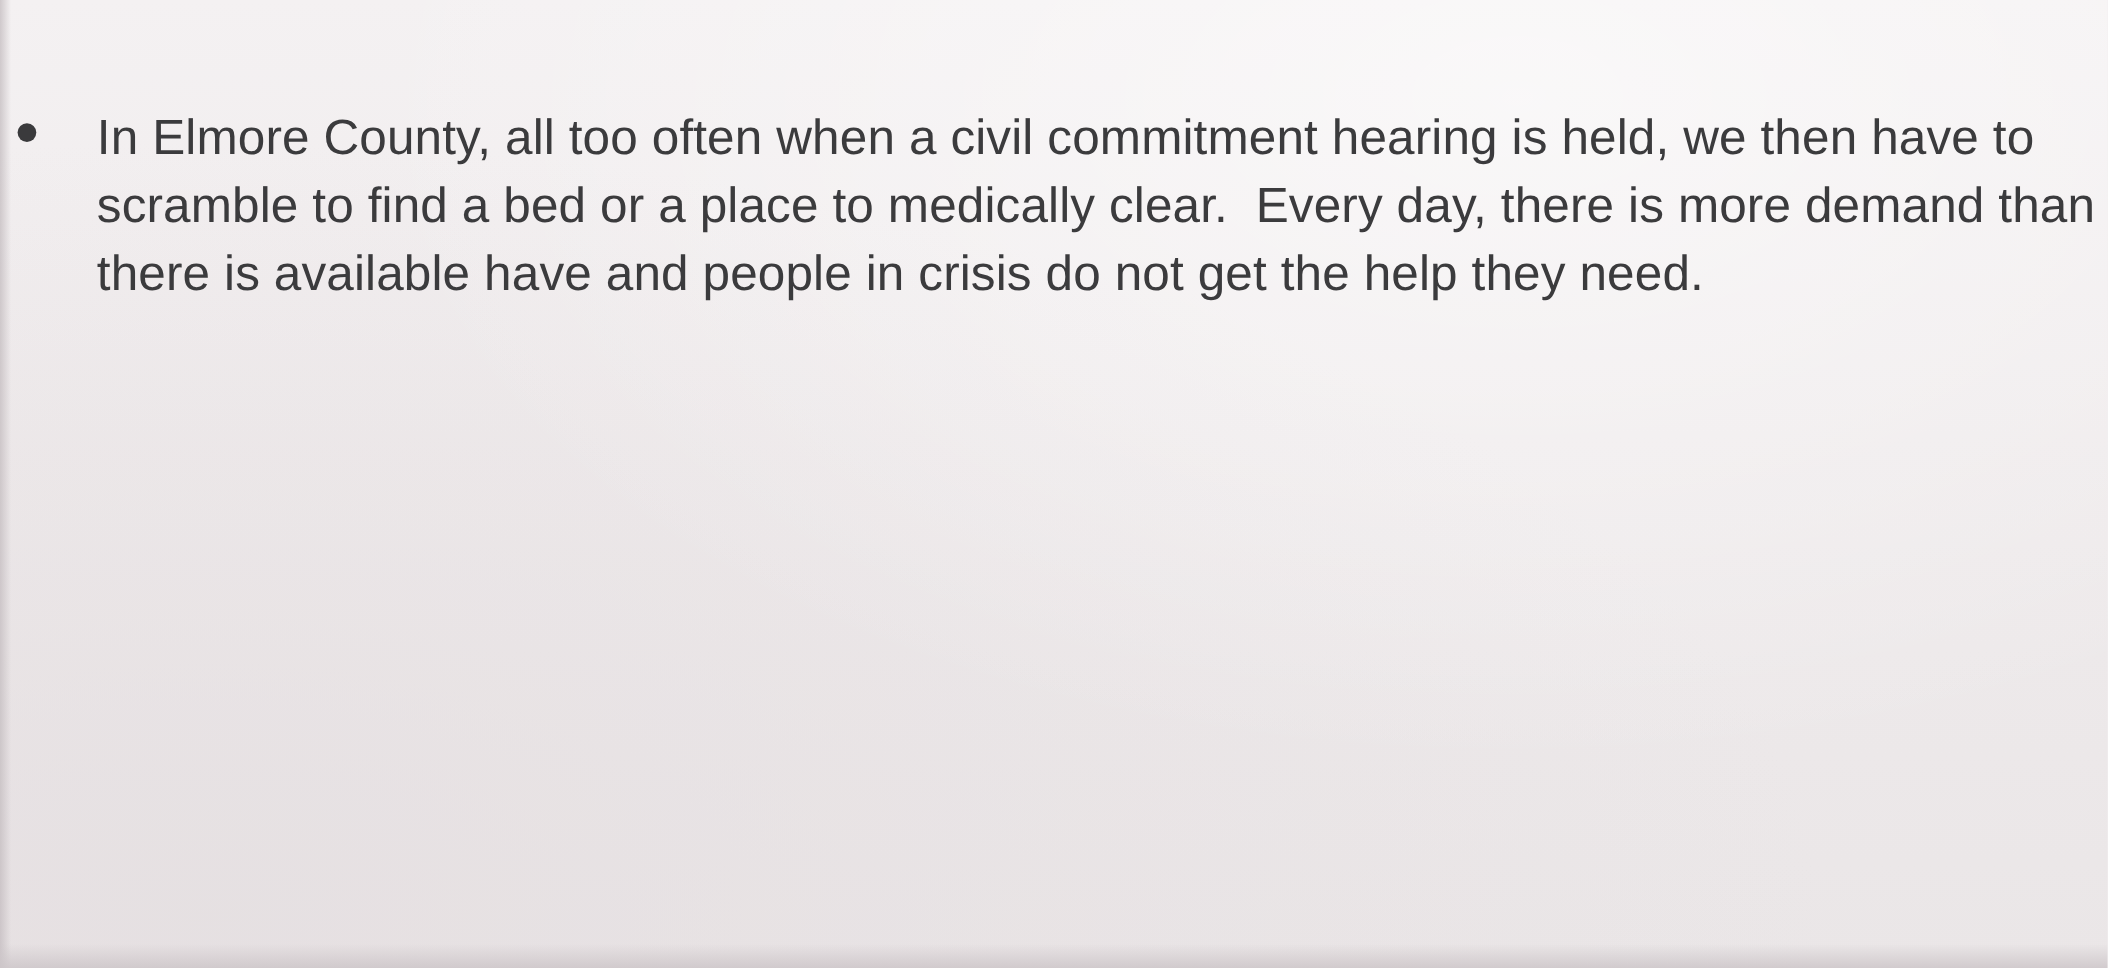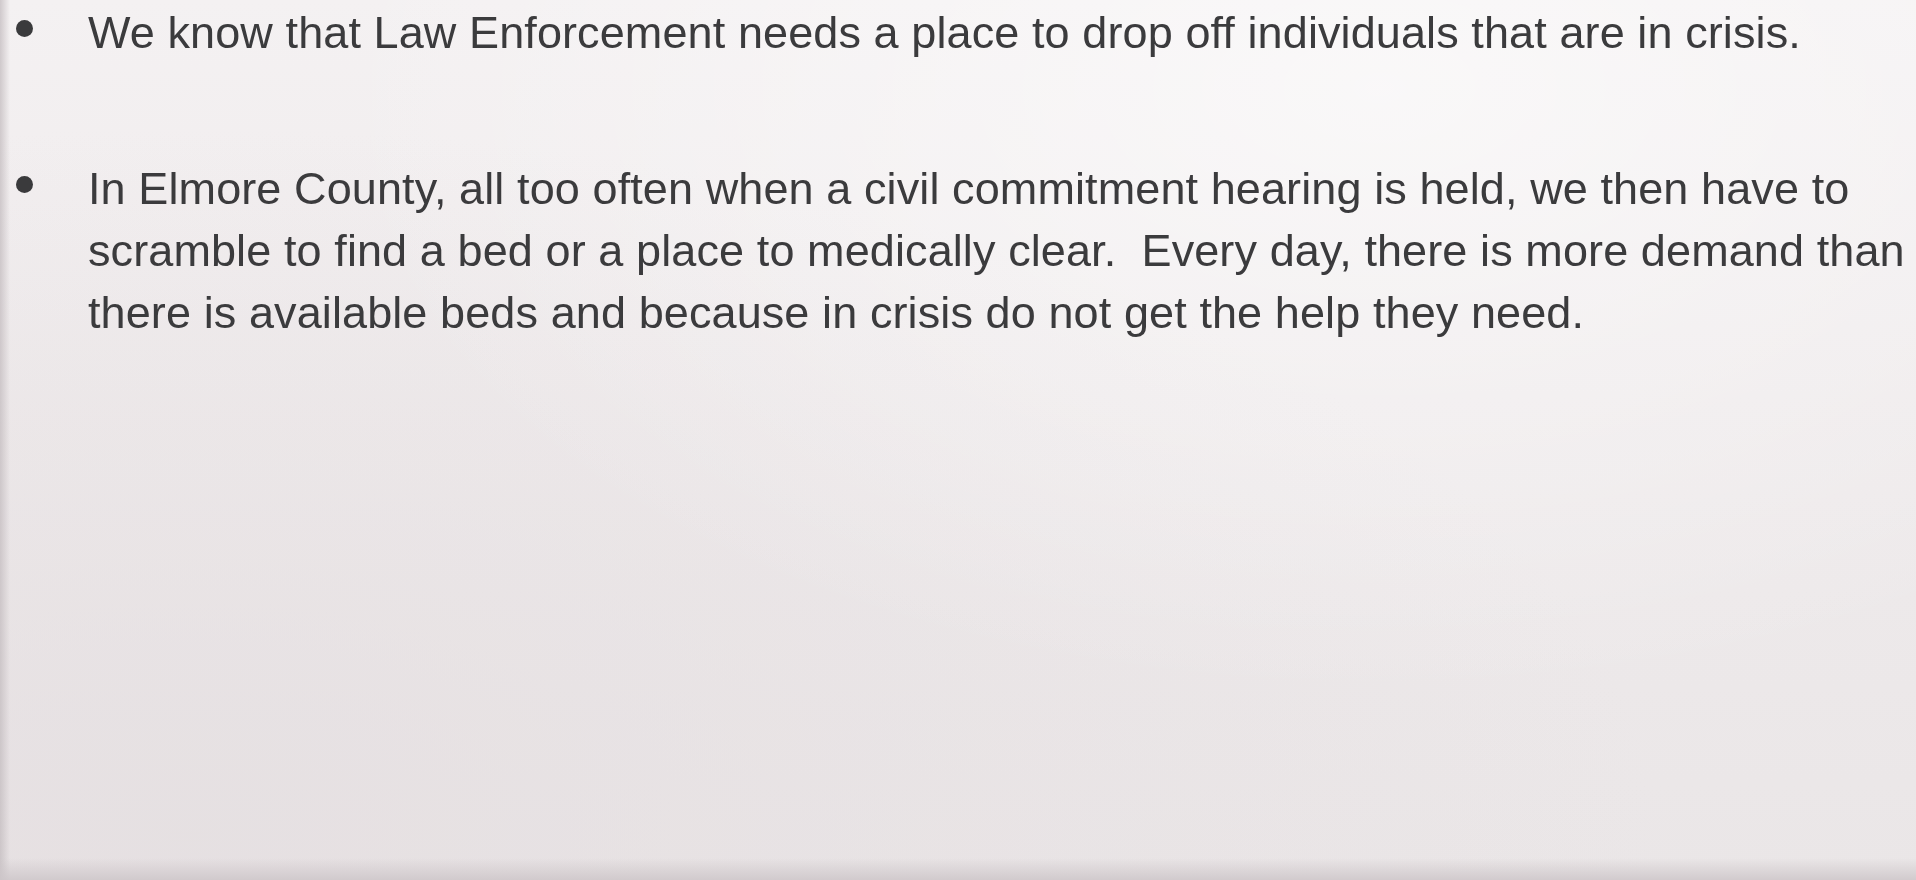--- a/index.html
+++ b/index.html
@@ -87,25 +87,21 @@
   .item-2 { margin-top: 98px; }
 </style>
 </head>
 <body>
 
 <div class="page">
   <div class="edge-left"></div>
 
   <ul class="bullet-list">
 
-    <li class="bullet-item item-0">
-      <span class="bullet-dot"></span>
-      <span class="bullet-text">We know that Law Enforcement needs a place to drop off individuals that are in crisis.</span>
-    </li>
 
     <li class="bullet-item item-1">
       <span class="bullet-dot"></span>
-      <span class="bullet-text">In Elmore County, all too often when a civil commitment hearing is held, we then have to scramble to find a bed or a place to medically clear.  Every day, there is more demand than there is available beds and because in crisis do not get the help they need.</span>
+      <span class="bullet-text">In Elmore County, all too often when a civil commitment hearing is held, we then have to scramble to find a bed or a place to medically clear.  Every day, there is more demand than there is available have and people in crisis do not get the help they need.</span>
     </li>
 
 
   </ul>
 </div>
 
 </body></html>

